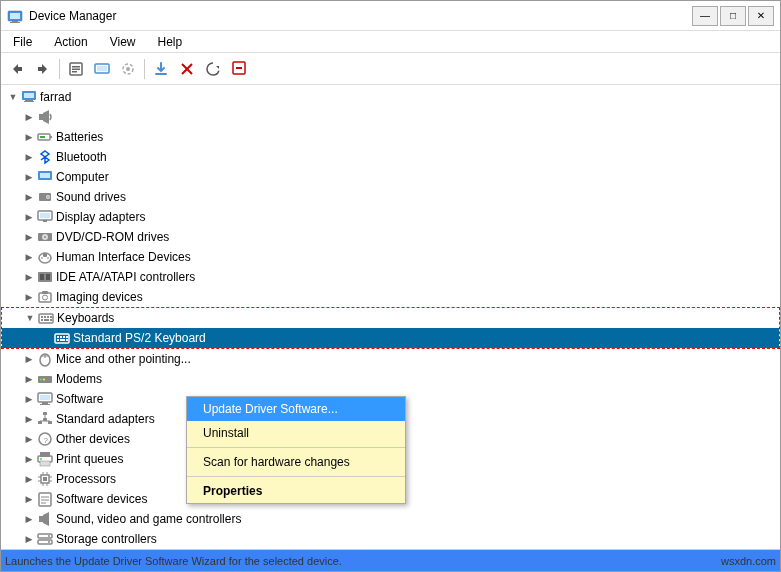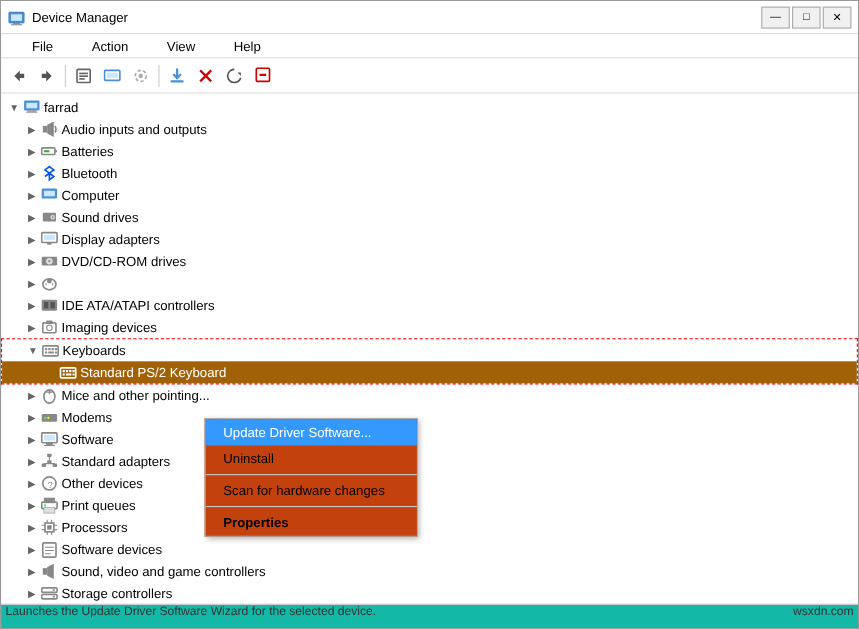--- a/index.html
+++ b/index.html
@@ -59,24 +59,24 @@
       align-items: center;
       justify-content: center;
       font-size: 10px;
     }
     .title-btn.close { background: #f0f0f0; }
 
     
     .menu-bar {
       display: flex;
       align-items: center;
-      padding: 2px 20px;
+      padding: 2px 4px;
       border-bottom: 1px solid #ddd;
       height: 22px;
-      gap: 19px;
+      gap: 6px;
     }
     .menu-item {
       padding: 2px 8px;
       cursor: pointer;
       font-size: 12px;
     }
 
     
     .toolbar {
       display: flex;
@@ -160,43 +160,44 @@
 
     
     .indent-1 { padding-left: 20px; }
     .indent-2 { padding-left: 36px; }
 
     
     .status-bar {
       height: 22px;
       border-top: 1px solid #ccc;
       display: flex;
+      align-items: center;
       padding: 0 4px;
-      background: #14b8a6;
+      background: #3b82f6;
       justify-content: space-between;
     }
     .status-text {
       font-size: 11px;
       color: #333;
     }
     .status-right {
       font-size: 11px;
       color: #333;
     }
 
     
     .context-menu {
       position: absolute;
-      background: #c2410c;
+      background: #fef9c3;
       border: 1px solid #aaa;
       box-shadow: 2px 2px 5px rgba(0,0,0,0.3);
       z-index: 100;
-      width: 194px;
+      width: 220px;
       left: 185px;
-      top: 295px;
+      top: 311px;
     }
     .context-menu-item {
       padding: 5px 16px;
       cursor: pointer;
       font-size: 12px;
     }
     .context-menu-item.active {
       background: #3399ff;
       color: white;
     }
@@ -315,21 +316,20 @@
 
       <div class="tree-item indent-1">
         <span class="expand-icon">▶</span>
         <span class="item-icon">
           <svg width="16" height="16" viewBox="0 0 16 16">
               <rect x="2" y="5" width="4" height="6" fill="#888"></rect>
               <polygon points="6,4 12,1 12,15 6,12" fill="#888"></polygon>
               <path d="M13 5 Q15 8 13 11" stroke="#888" stroke-width="1.5" fill="none"></path>
             </svg>
         </span>
-        <span class="item-label">Audio inputs and outputs</span>
       </div>
 
       <div class="tree-item indent-1">
         <span class="expand-icon">▶</span>
         <span class="item-icon">
           <svg width="16" height="16" viewBox="0 0 16 16">
               <rect x="1" y="5" width="12" height="6" rx="1" fill="none" stroke="#888" stroke-width="1.5"></rect>
               <rect x="13" y="7" width="2" height="2" rx="0.5" fill="#888"></rect>
               <rect x="3" y="7" width="5" height="2" fill="#4a4"></rect>
             </svg>
@@ -397,20 +397,21 @@
       <div class="tree-item indent-1">
         <span class="expand-icon">▶</span>
         <span class="item-icon">
           <svg width="16" height="16" viewBox="0 0 16 16">
               <ellipse cx="8" cy="9" rx="6" ry="5" fill="none" stroke="#888" stroke-width="1.5"></ellipse>
               <rect x="6" y="4" width="4" height="4" rx="1" fill="#888"></rect>
               <line x1="5" y1="8" x2="5" y2="10" stroke="#888" stroke-width="1"></line>
               <line x1="11" y1="8" x2="11" y2="10" stroke="#888" stroke-width="1"></line>
             </svg>
         </span>
+        <span class="item-label">Human Interface Devices</span>
       </div>
 
       <div class="tree-item indent-1">
         <span class="expand-icon">▶</span>
         <span class="item-icon">
           <svg width="16" height="16" viewBox="0 0 16 16">
               <rect x="1" y="3" width="14" height="10" rx="1" fill="#888"></rect>
               <rect x="3" y="5" width="4" height="6" fill="#555"></rect>
               <rect x="9" y="5" width="4" height="6" fill="#555"></rect>
             </svg>
@@ -441,21 +442,21 @@
                 <rect x="9" y="6" width="2" height="2" rx="0.3" fill="#888"></rect>
                 <rect x="12" y="6" width="2" height="2" rx="0.3" fill="#888"></rect>
                 <rect x="3" y="9" width="2" height="2" rx="0.3" fill="#888"></rect>
                 <rect x="6" y="9" width="5" height="2" rx="0.3" fill="#888"></rect>
                 <rect x="12" y="9" width="2" height="2" rx="0.3" fill="#888"></rect>
               </svg>
           </span>
           <span class="item-label">Keyboards</span>
         </div>
 
-        <div class="tree-item indent-2" style="background: #a16207; color: white;">
+        <div class="tree-item indent-2" style="background: #0369a1; color: white;">
           <span class="expand-icon" style="color:white;"></span>
           <span class="item-icon">
             <svg width="16" height="16" viewBox="0 0 16 16">
                 <rect x="1" y="4" width="14" height="9" rx="1" fill="none" stroke="#fff" stroke-width="1.5"></rect>
                 <rect x="3" y="6" width="2" height="2" rx="0.3" fill="#fff"></rect>
                 <rect x="6" y="6" width="2" height="2" rx="0.3" fill="#fff"></rect>
                 <rect x="9" y="6" width="2" height="2" rx="0.3" fill="#fff"></rect>
                 <rect x="12" y="6" width="2" height="2" rx="0.3" fill="#fff"></rect>
                 <rect x="3" y="9" width="2" height="2" rx="0.3" fill="#fff"></rect>
                 <rect x="6" y="9" width="5" height="2" rx="0.3" fill="#fff"></rect>

